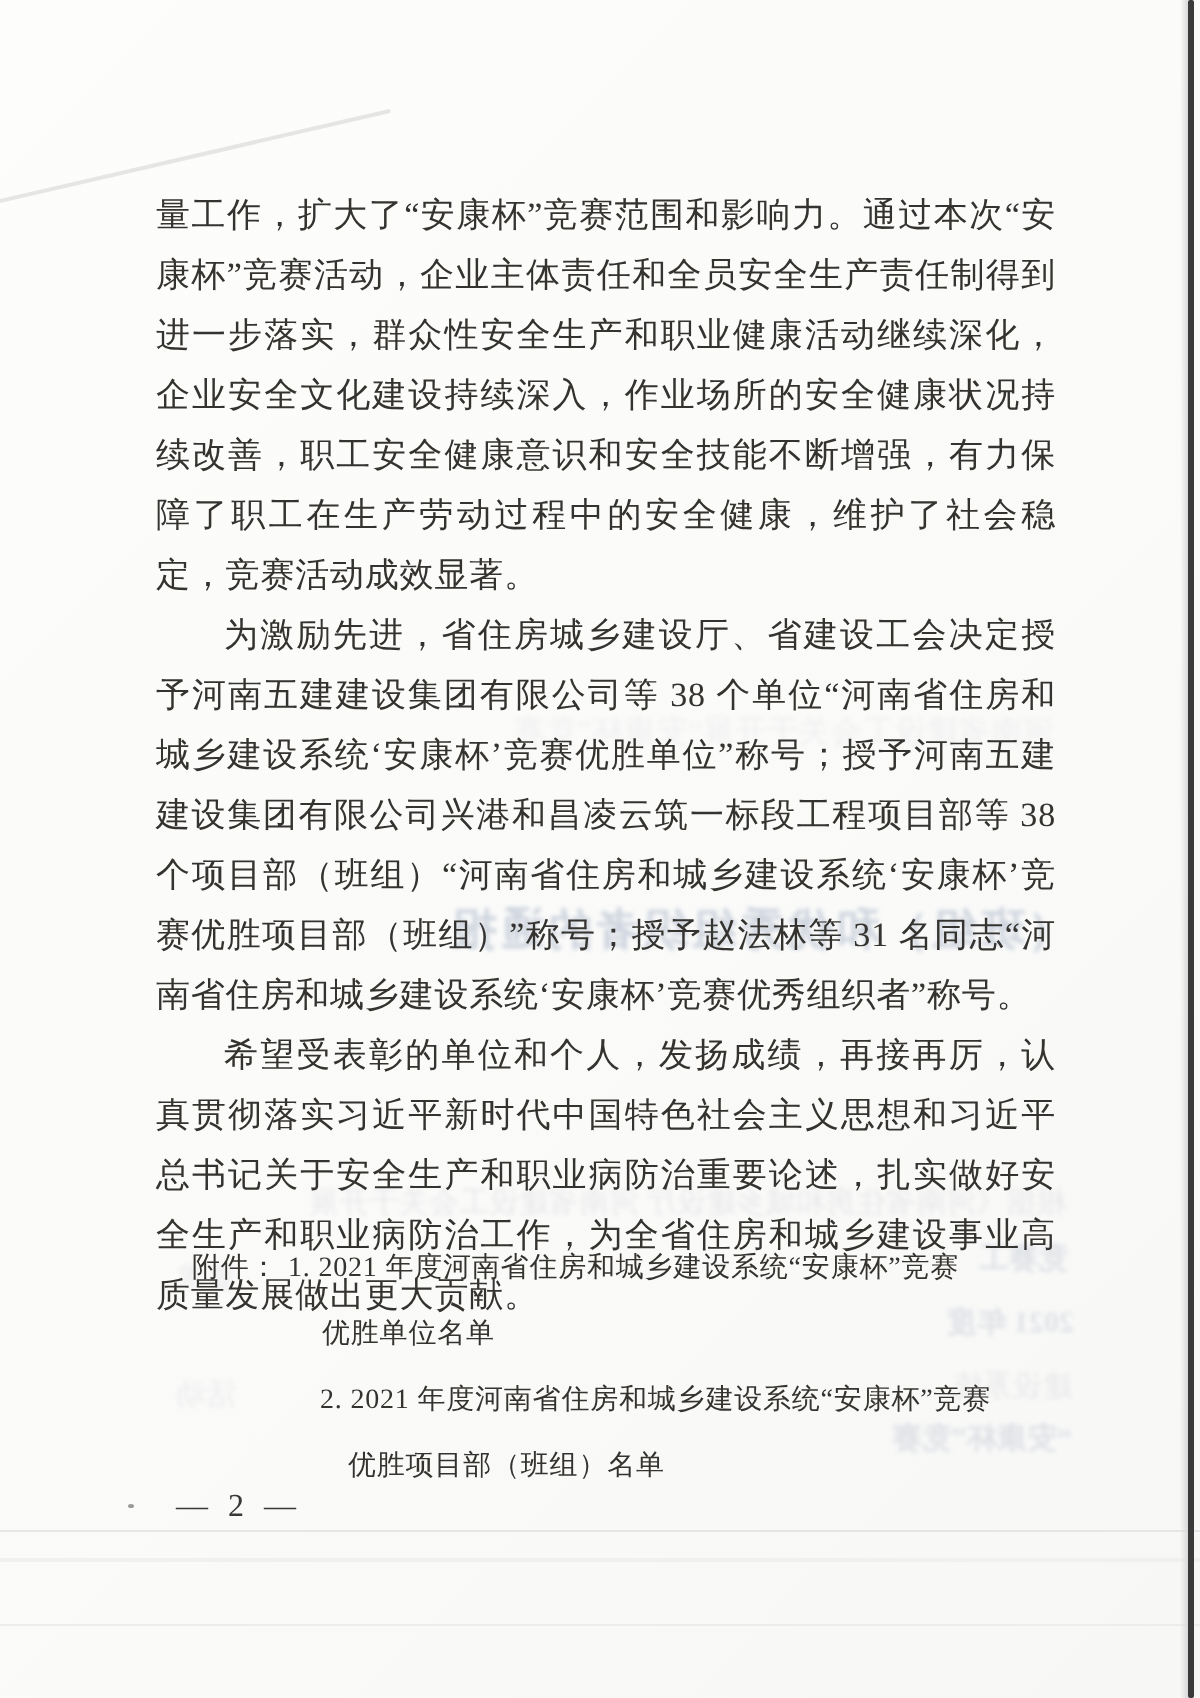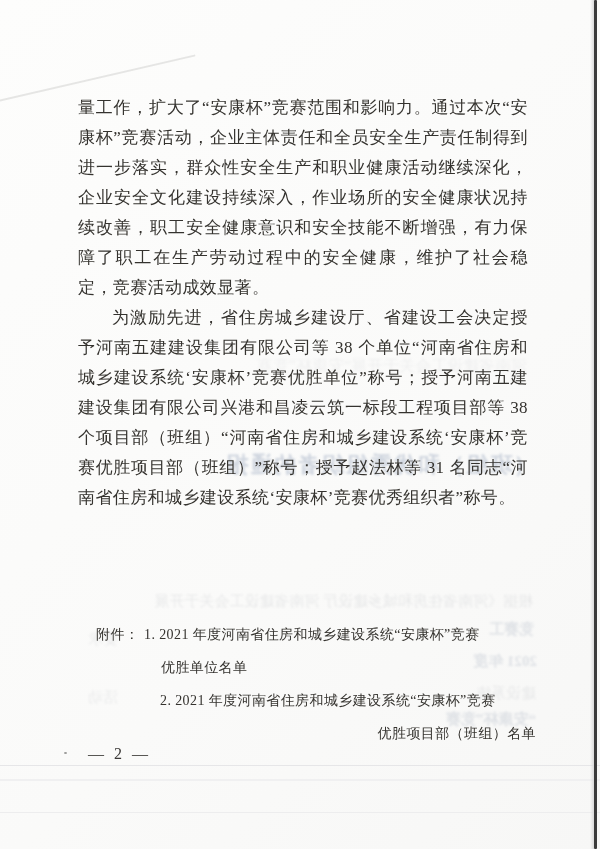--- a/index.html
+++ b/index.html
@@ -22,21 +22,21 @@
   
   .attach{
     position:absolute;left:96px;top:618px;width:440px;
     font-size:14px;line-height:33px;letter-spacing:.4px;
   }
   .attach .label{position:absolute;left:0;top:0;}
   .att-l{white-space:nowrap;}
   .ind1{margin-left:48px;}
   .ind2{margin-left:65px;}
   .ind3{margin-left:64px;font-family:Liberation Serif, serif;}
-  .ind4{margin-left:78px;text-align:right;}
+  .ind4{margin-left:78px;}
   
   .page-num{
     position:absolute;left:88px;top:745px;
     font-size:16px;letter-spacing:3px;color:#3a3836;
   }
   
   .edge-line-right{position:absolute;top:0;right:3px;width:3px;height:849px;background:#3a3a3a;border-radius:1px;}
   .edge-shadow{position:absolute;top:0;right:6px;width:4px;height:849px;background:linear-gradient(to left,#d9d9d9,rgba(255,255,255,0));}
   .scanline{position:absolute;left:0;width:100%;}
   .sl1{top:765px;height:1px;background:#e6e6e8;}
@@ -78,20 +78,21 @@
   <div class="bt bt3">竞赛工</div>
   <div class="bt bt4">2021 年度</div>
   <div class="bt bt5">建设系统</div>
   <div class="bt bt6">“安康杯”竞赛</div>
   <div class="bt bt7">要求</div>
   <div class="bt bt8">活动</div>
 
   <div class="body-text">
     <p>量工作，扩大了“安康杯”竞赛范围和影响力。通过本次“安康杯”竞赛活动，企业主体责任和全员安全生产责任制得到进一步落实，群众性安全生产和职业健康活动继续深化，企业安全文化建设持续深入，作业场所的安全健康状况持续改善，职工安全健康意识和安全技能不断增强，有力保障了职工在生产劳动过程中的安全健康，维护了社会稳定，竞赛活动成效显著。</p>
     <p class="indent">为激励先进，省住房城乡建设厅、省建设工会决定授予河南五建建设集团有限公司等 38 个单位“河南省住房和城乡建设系统‘安康杯’竞赛优胜单位”称号；授予河南五建建设集团有限公司兴港和昌凌云筑一标段工程项目部等 38 个项目部（班组）“河南省住房和城乡建设系统‘安康杯’竞赛优胜项目部（班组）”称号；授予赵法林等 31 名同志“河南省住房和城乡建设系统‘安康杯’竞赛优秀组织者”称号。</p>
+    <p class="indent">希望受表彰的单位和个人，发扬成绩，再接再厉，认真贯彻落实习近平新时代中国特色社会主义思想和习近平总书记关于安全生产和职业病防治重要论述，扎实做好安全生产和职业病防治工作，为全省住房和城乡建设事业高质量发展做出更大贡献。</p>
   </div>
 
   <div class="attach">
     <span class="label">附件：</span>
     <div>
       <div class="att-l ind1">1. 2021 年度河南省住房和城乡建设系统“安康杯”竞赛</div>
       <div class="att-l ind2">优胜单位名单</div>
     </div>
     <div>
       <div class="att-l ind3">2. 2021 年度河南省住房和城乡建设系统“安康杯”竞赛</div>

